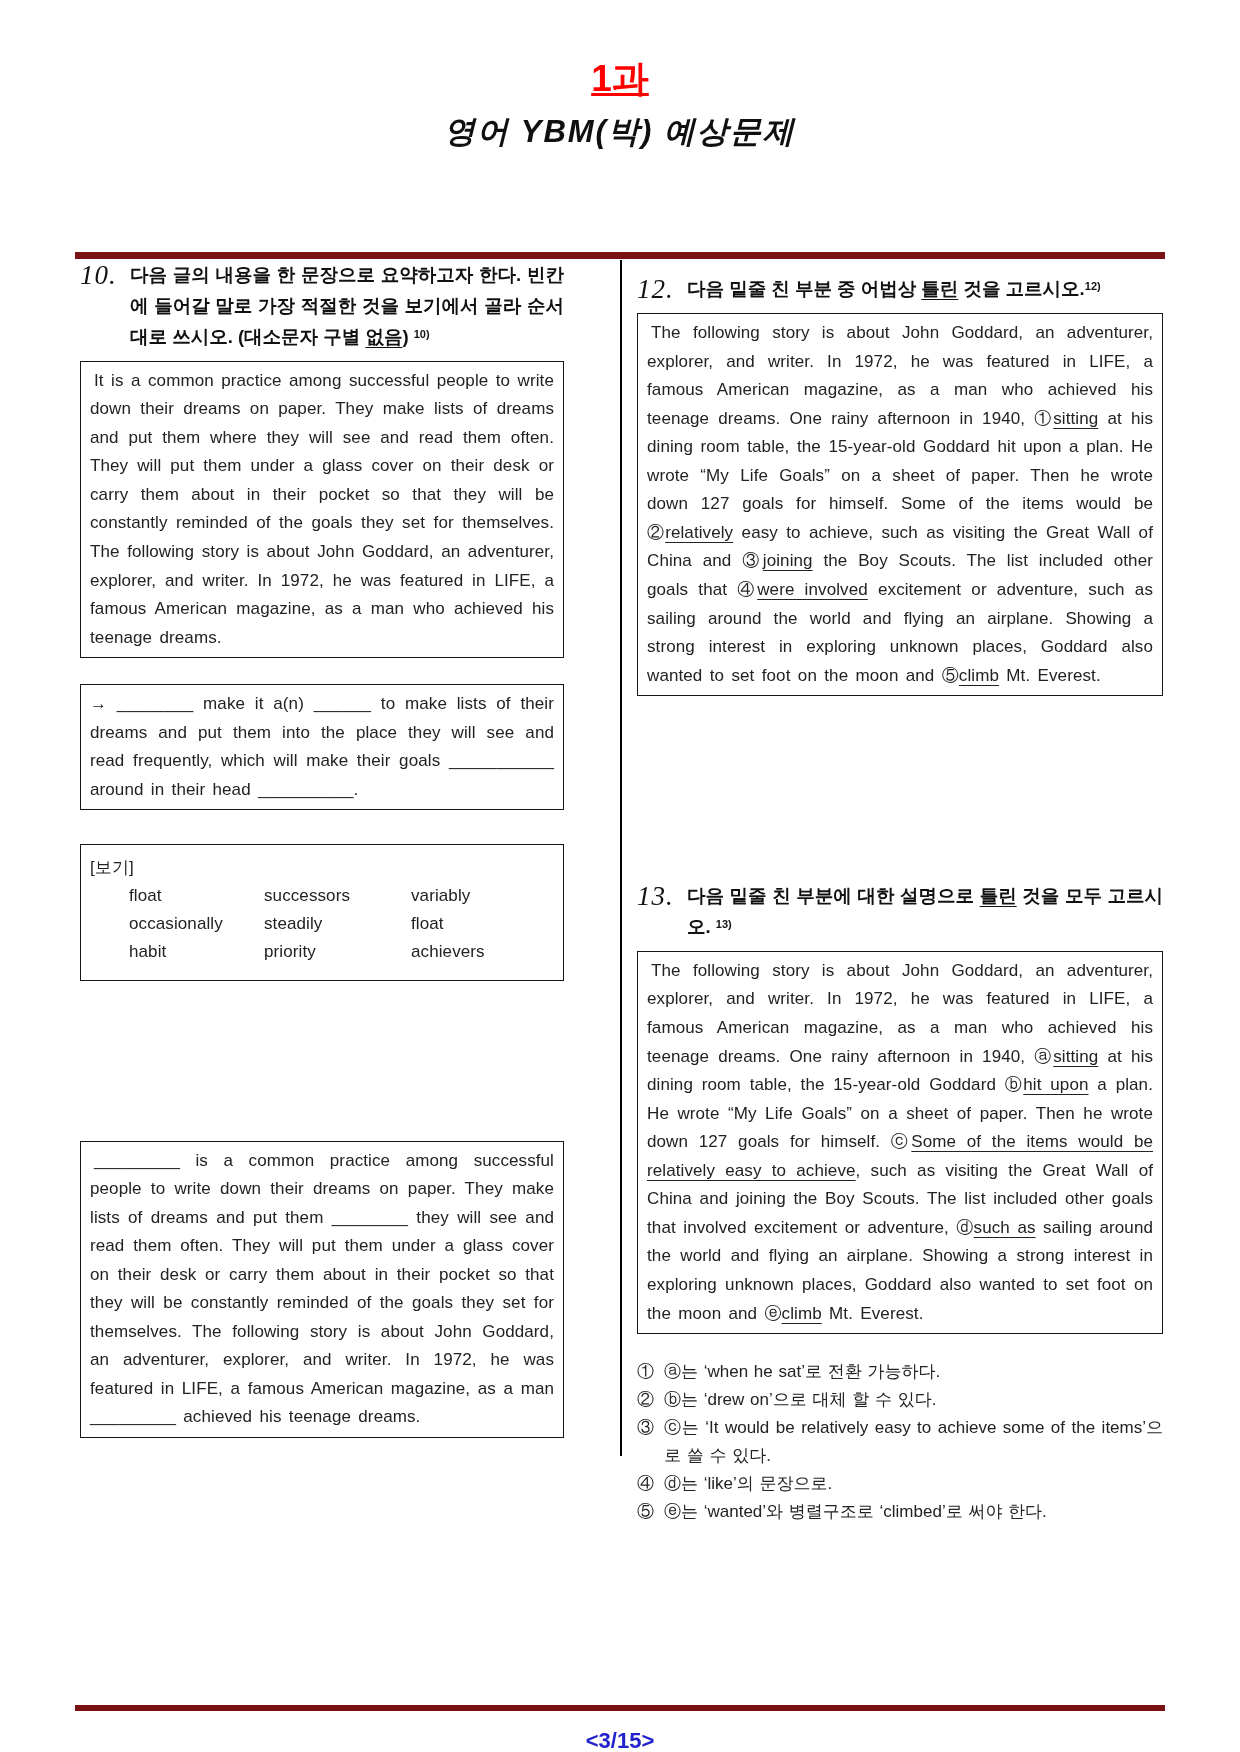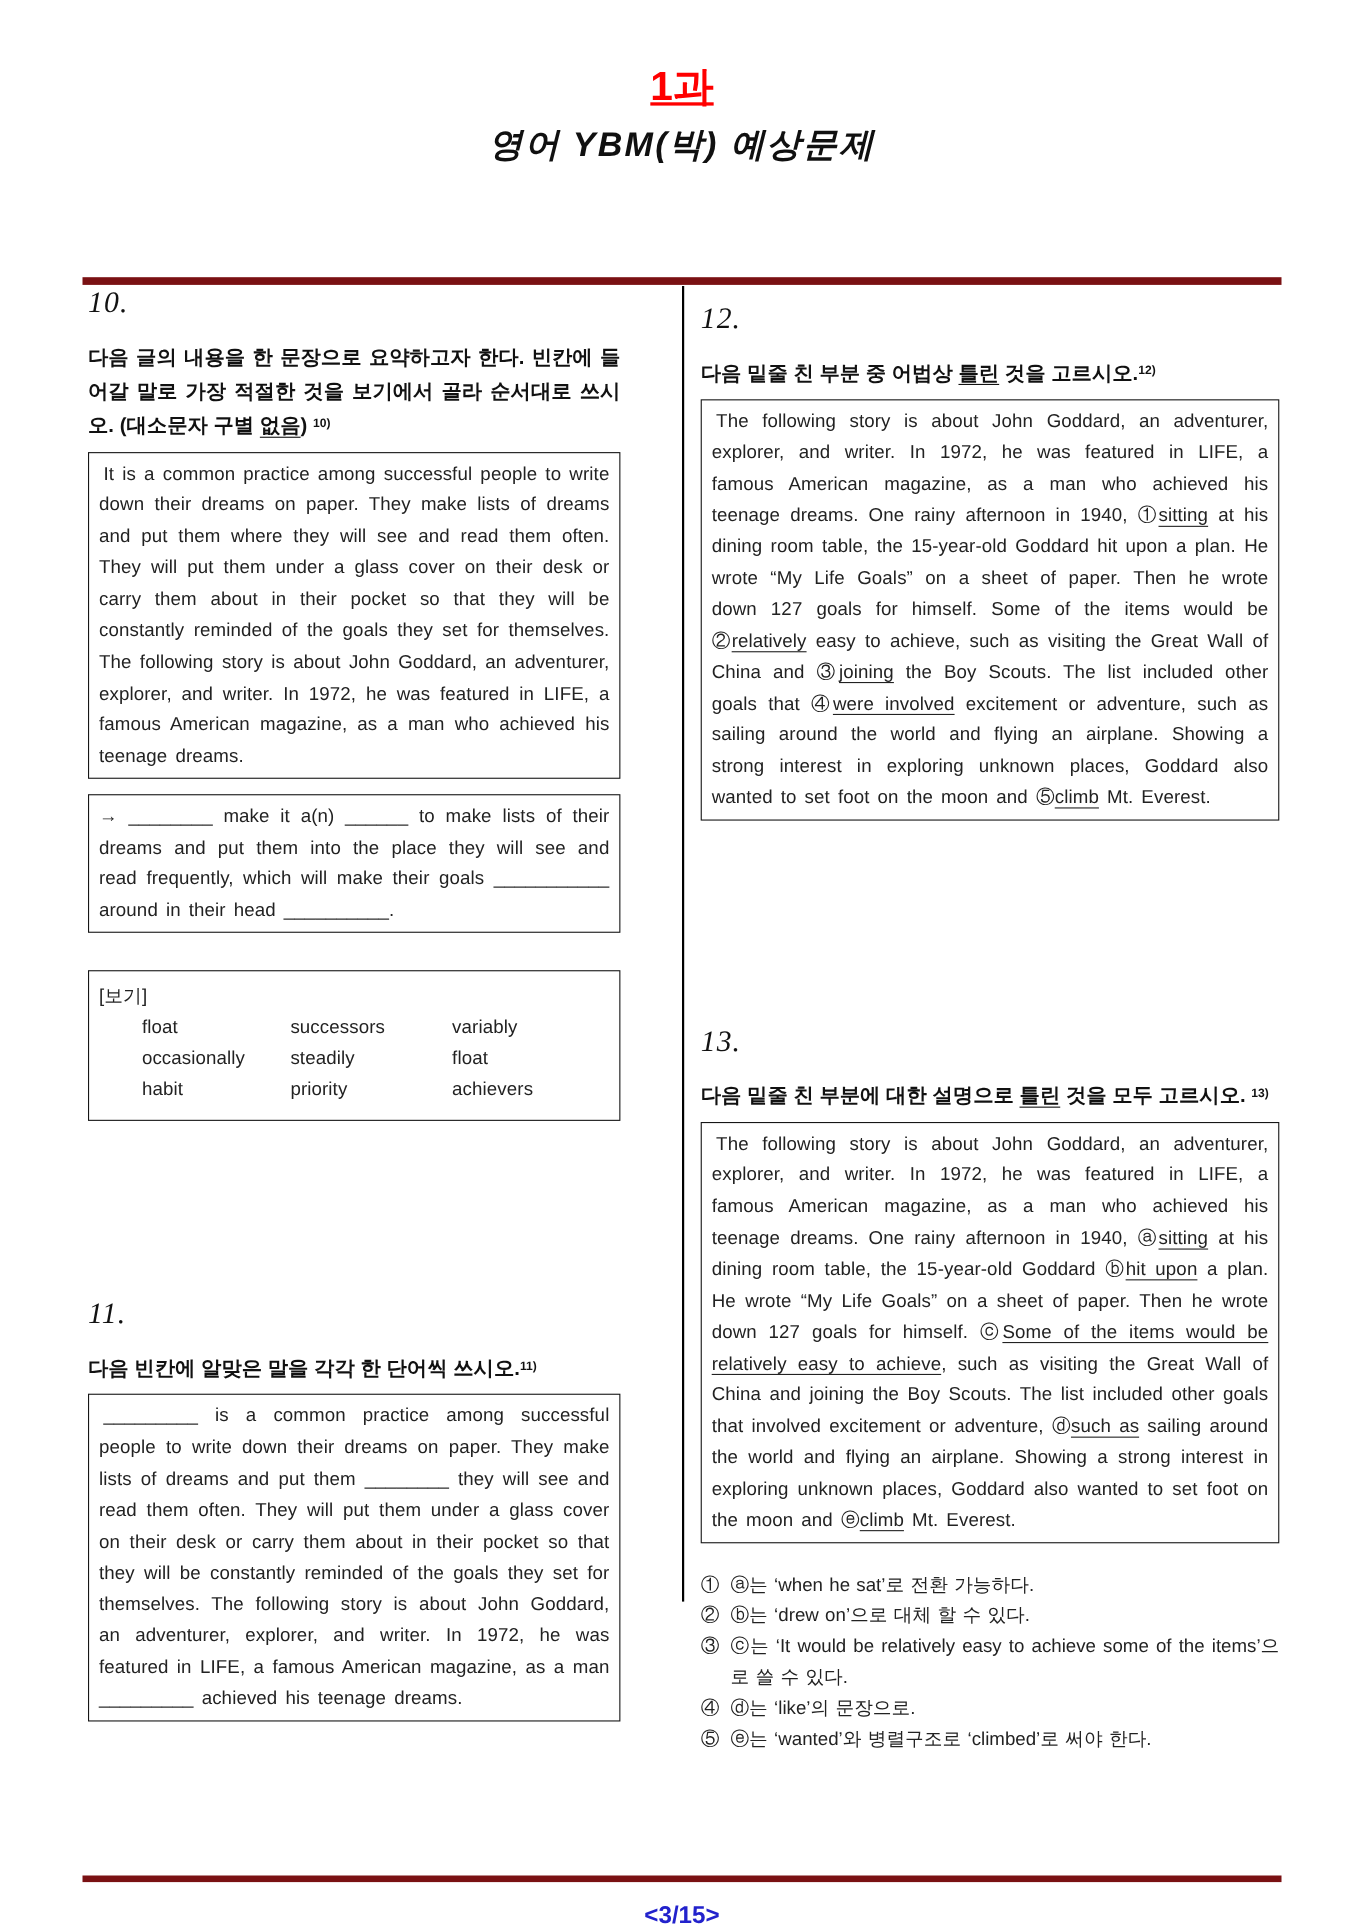--- a/index.html
+++ b/index.html
@@ -14,27 +14,27 @@
   .top-rule{top:192px;height:7px;}
   .bottom-rule{top:1645px;height:6px;}
 
   .divider{position:absolute;left:620px;top:200px;width:2px;height:1196px;background:#000;}
 
   .columns{position:absolute;top:200px;left:80px;width:1083px;display:flex;align-items:flex-start;}
   .col-left{width:484px;flex:none;}
   .col-spacer{width:73px;flex:none;}
   .col-right{width:526px;flex:none;margin-top:14px;}
 
-  .q-head{display:flex;flex-direction:column;}
+  .q-head{display:flex;}
   .q-num{flex:0 0 50px;font-family:"Liberation Serif",serif;font-style:italic;font-size:27px;line-height:1.15;letter-spacing:1px;color:#121212;}
   .q-prompt{flex:1;font-weight:bold;font-size:18.5px;line-height:1.67;text-align:justify;color:#111;}
 
   .box{border:1.5px solid #161616;padding:5px 9px;font-size:17px;line-height:1.68;text-align:justify;word-spacing:2.5px;letter-spacing:0.1px;color:#222;}
   .box-passage{margin-top:8px;text-indent:4px;}
-  .box-summary{margin-top:14px;}
+  .box-summary{margin-top:26px;}
   .box-bogi{margin-top:34px;padding:9px 9px 13px 9px;text-align:left;}
   .bogi-label{line-height:1.65;}
   .bogi-grid{display:grid;grid-template-columns:135px 147px auto;padding-left:39px;line-height:1.65;}
 
   .seg-u{text-decoration:underline;text-underline-offset:3.5px;text-decoration-thickness:1.3px;}
   .seg-i{}
   .seg-sup{font-size:11px;font-weight:bold;position:relative;top:-5px;letter-spacing:0;}
 
   #q11{margin-top:160px;}
   #q13{margin-top:185px;}
@@ -80,24 +80,20 @@
             <span>steadily</span>
             <span>float</span>
             <span>habit</span>
             <span>priority</span>
             <span>achievers</span>
           </div>
         </div>
       </section>
 
       <section id="q11">
-        <div class="q-head">
-          <span class="q-num">11.</span>
-          <div class="q-prompt"><span>다음 빈칸에 알맞은 말을 각각 한 단어씩 쓰시오.</span><span class="seg-sup">11)</span></div>
-        </div>
         <div class="box box-passage"><span>_________ is a common practice among successful people to write down their dreams on paper. They make lists of dreams and put them ________ they will see and read them often. They will put them under a glass cover on their desk or carry them about in their pocket so that they will be constantly reminded of the goals they set for themselves. The following story is about John Goddard, an adventurer, explorer, and writer. In 1972, he was featured in LIFE, a famous American magazine, as a man _________ achieved his teenage dreams.</span></div>
       </section>
 
     </div>
 
     <div class="col-spacer"></div>
 
     <div class="col-right">
 
       <section id="q12">

